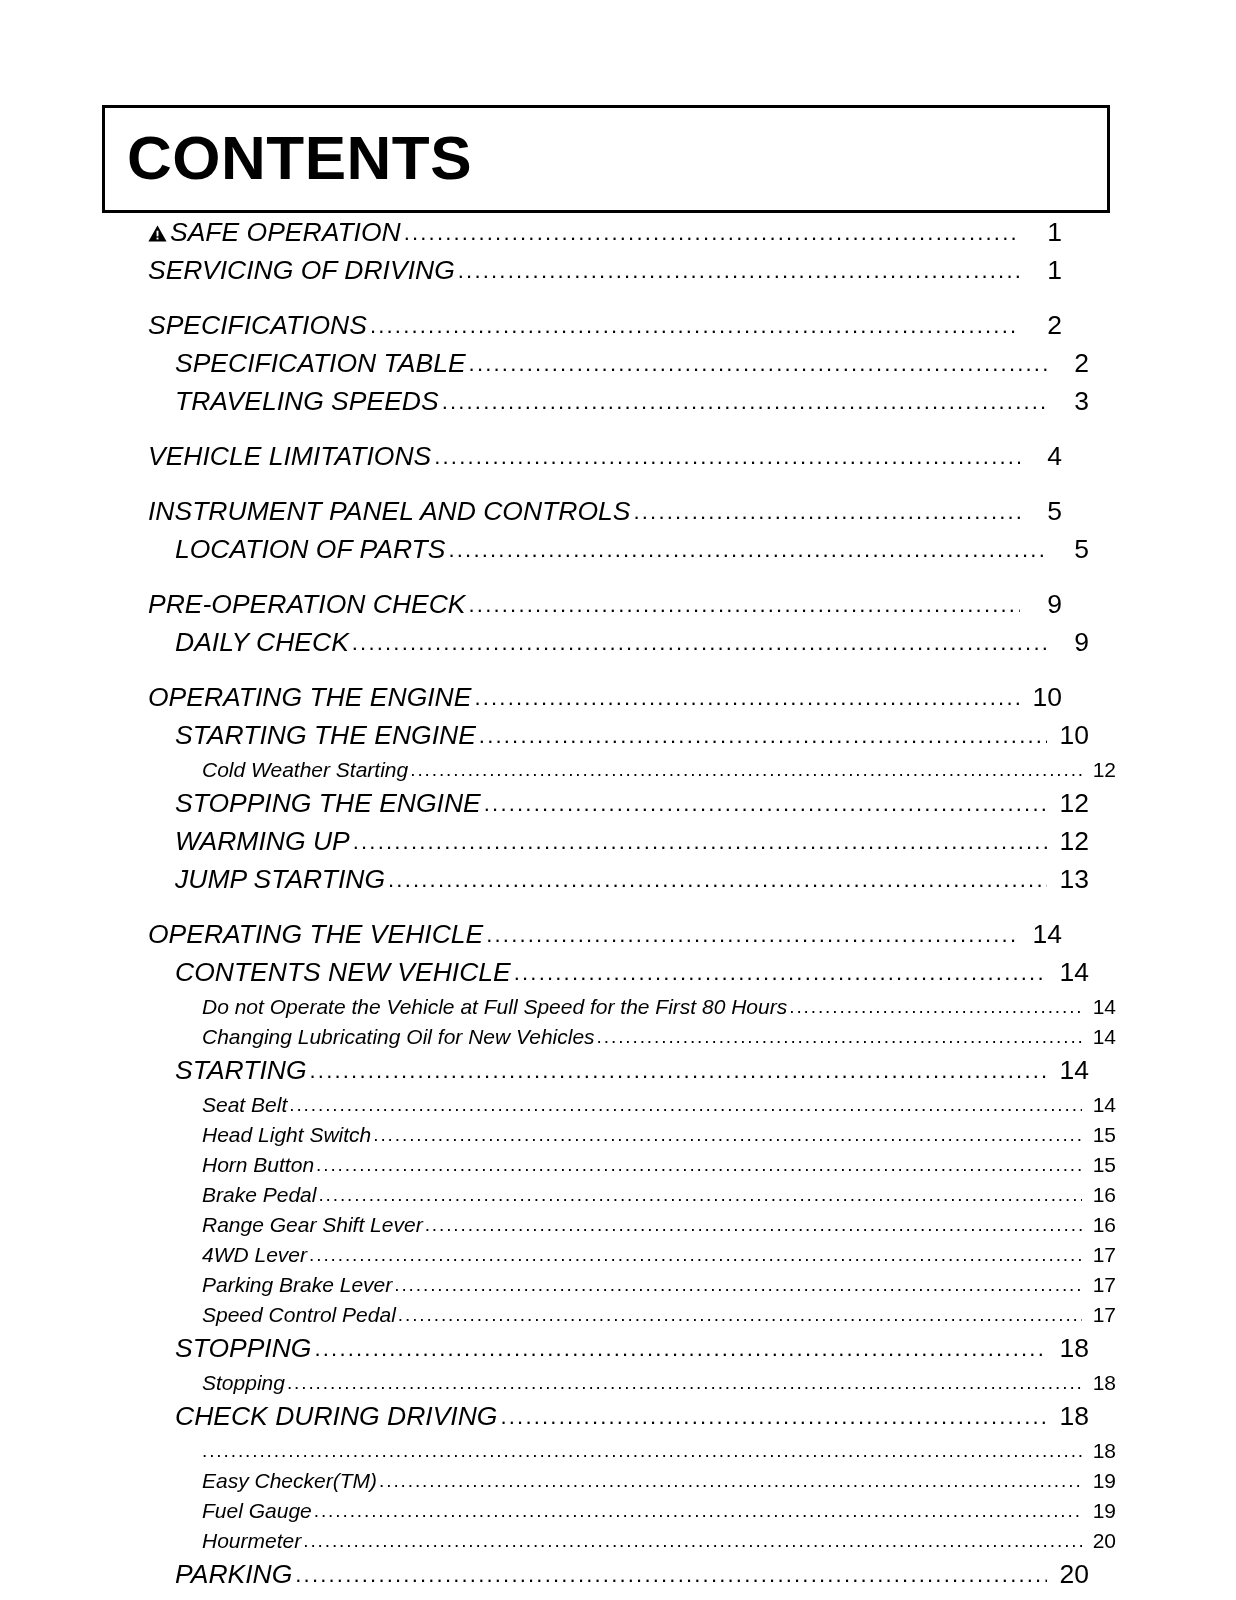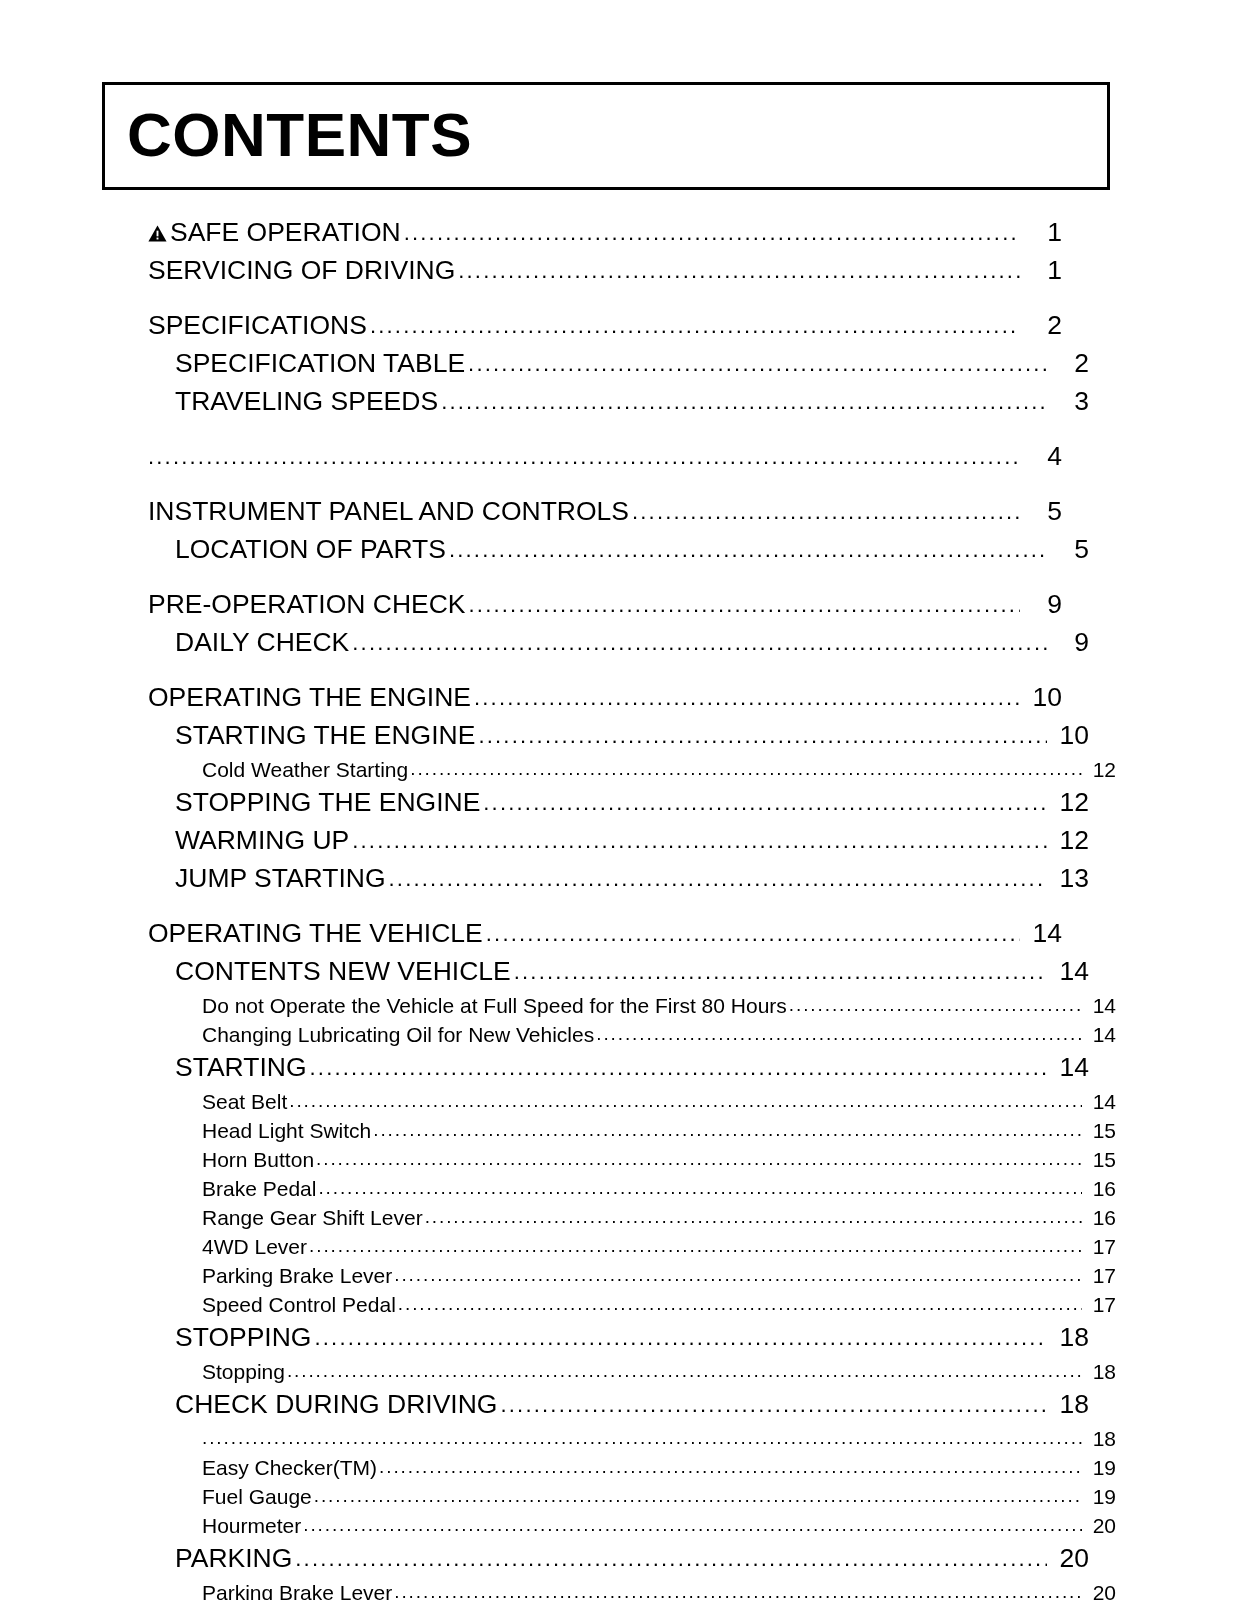--- a/index.html
+++ b/index.html
@@ -21,21 +21,21 @@
     width: 1236px;
     height: 1600px;
     background: #ffffff;
     box-sizing: border-box;
   }
 
   
   .title-box {
     position: absolute;
     left: 102px;
-    top: 82px;
+    top: 105px;
     width: 1008px;
     height: 108px;
     border: 3px solid #000000;
     box-sizing: border-box;
     background: #ffffff;
   }
   .title-text {
     position: absolute;
     left: 22px;
     top: 50%;
@@ -66,20 +66,21 @@
     align-items: baseline;
     width: 100%;
     white-space: nowrap;
     overflow: hidden;
   }
 
   .entry .label {
     flex: 0 0 auto;
     display: inline-flex;
     align-items: baseline;
+    font-style: italic;
   }
 
   .entry .leader {
     flex: 1 1 auto;
     overflow: hidden;
     white-space: nowrap;
     min-width: 4px;
     letter-spacing: 2.2px;
     color: #000000;
     transform: translateY(-1px);
@@ -111,21 +112,20 @@
   .lvl2 .leader { font-size: 22px; }
   .lvl2 .page-no { min-width: 40px; font-size: 26.5px; }
   .lvl2 .gap-pre { width: 3px; display: inline-block; }
   .lvl2 .gap-post { width: 7px; display: inline-block; }
 
   
   .lvl3 {
     font-size: 21px;
     line-height: 29px;
     padding-left: 54px;
-    align-items: center;
   }
   .lvl3 .leader { font-size: 19px; letter-spacing: 1.9px; }
   .lvl3 .page-no { min-width: 32px; font-size: 21px; }
   .lvl3 .gap-pre { width: 2px; display: inline-block; }
   .lvl3 .gap-post { width: 5px; display: inline-block; }
 
   
   .warn-icon {
     display: inline-block;
     width: 19px;
@@ -198,20 +198,24 @@
             <span>TRAVELING SPEEDS</span>
             <span class="gap-pre"></span>
           </span>
           <span class="leader" aria-hidden="true">...................................................................................................................................................................................................................................................................</span>
           <span class="gap-post"></span>
           <span class="page-no">3</span>
         </div>
       </div>
       <div class="toc-group">
         <div class="entry lvl1">
+          <span class="label">
+            <span>VEHICLE LIMITATIONS</span>
+            <span class="gap-pre"></span>
+          </span>
           <span class="leader" aria-hidden="true">...................................................................................................................................................................................................................................................................</span>
           <span class="gap-post"></span>
           <span class="page-no">4</span>
         </div>
       </div>
       <div class="toc-group">
         <div class="entry lvl1">
           <span class="label">
             <span>INSTRUMENT PANEL AND CONTROLS</span>
             <span class="gap-pre"></span>

